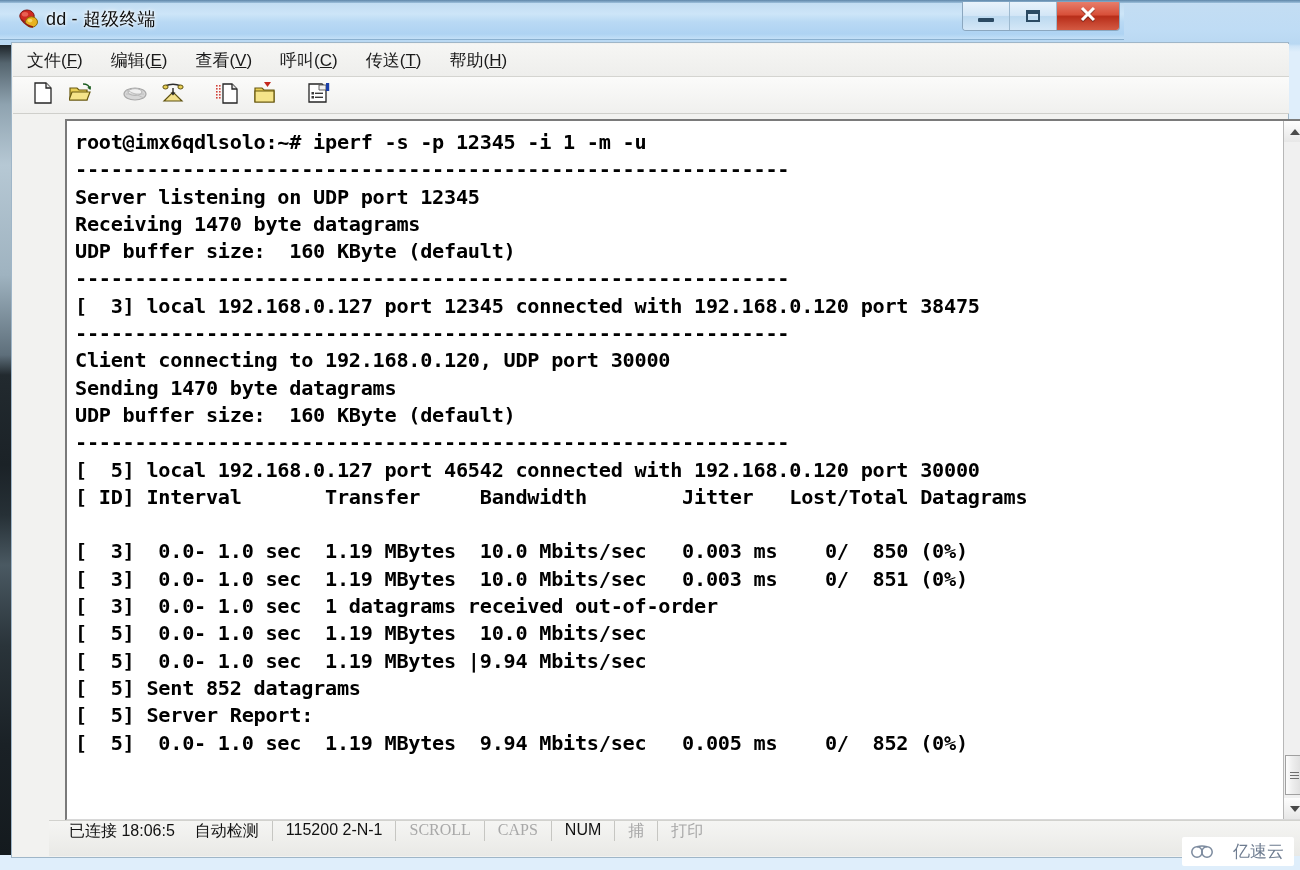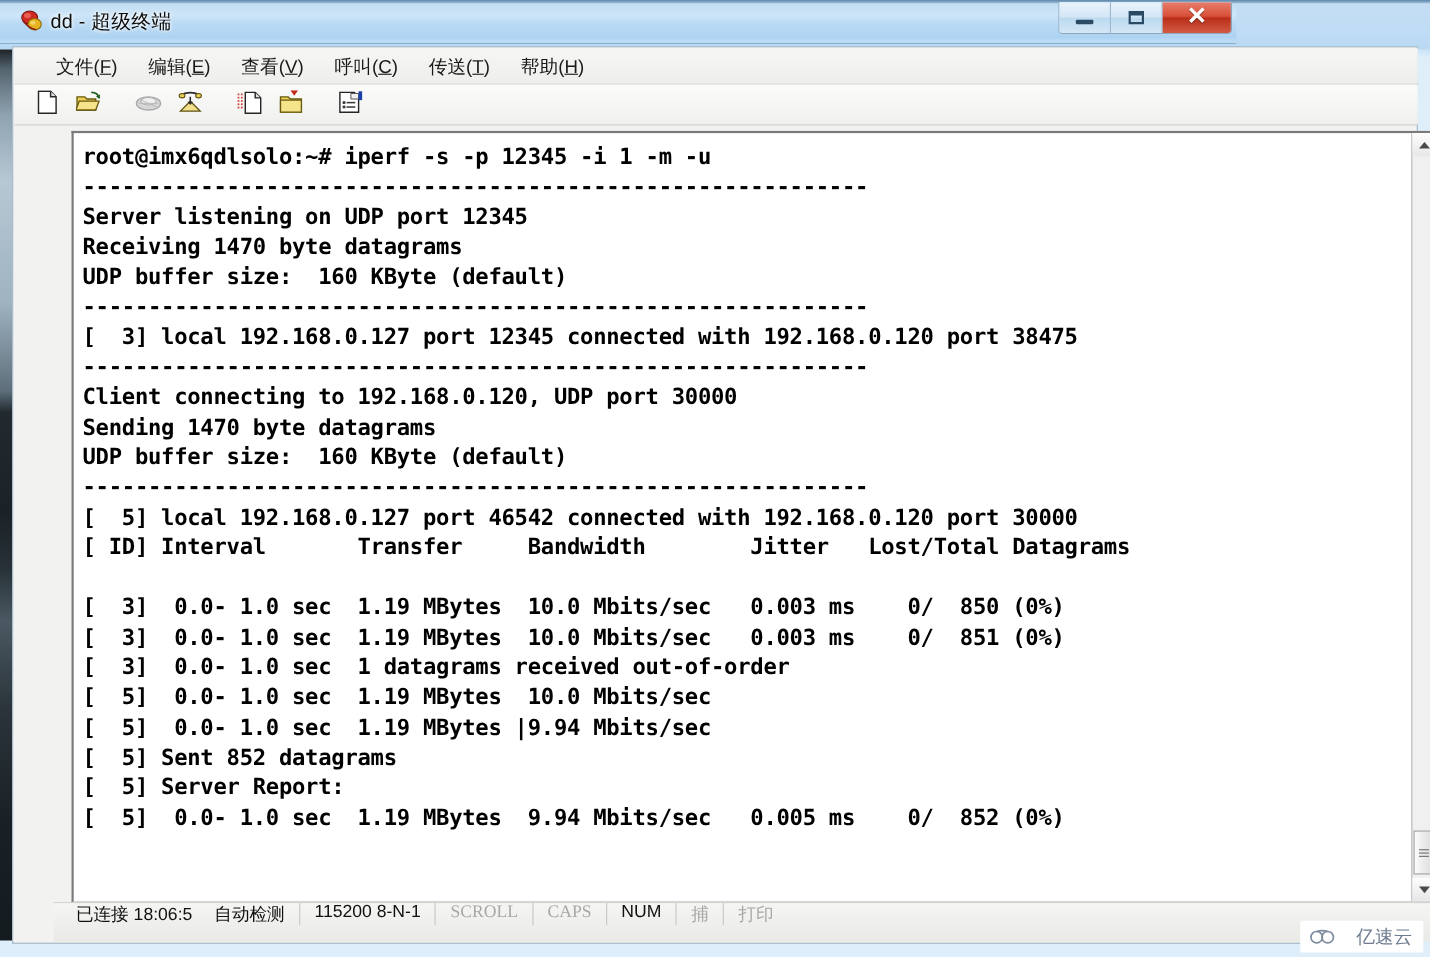--- a/index.html
+++ b/index.html
@@ -134,21 +134,21 @@
   
   .menubar {
     position: absolute;
     left: 1px; top: 1px;
     width: 1276px; height: 33px;
     background: linear-gradient(to bottom, #f6f6f4 0%, #eeeeec 100%);
     border-bottom: 1px solid #d4d4d0;
     box-sizing: border-box;
     display: flex;
     align-items: center;
-    padding-left: 24px;
+    padding-left: 0;
   }
   .menu-item {
     font-size: 17px;
     color: #1a1a1a;
     padding: 2px 14px;
     white-space: nowrap;
     font-family: "Liberation Sans", sans-serif;
     cursor: default;
   }
   .menu-item u { text-decoration: underline; }
@@ -458,21 +458,21 @@
         <div class="sb-arrow down">
           <span class="tri-down"></span>
         </div>
       </div>
     </div>
 
     <div class="statusbar">
       <div class="st-cell">已连接 18:06:5</div>
       <div class="st-cell">自动检测</div>
       <div class="st-div"></div>
-      <div class="st-cell">115200 8-N-1</div>
+      <div class="st-cell">115200 2-N-1</div>
       <div class="st-div"></div>
       <div class="st-cell dim">SCROLL</div>
       <div class="st-div"></div>
       <div class="st-cell dim">CAPS</div>
       <div class="st-div"></div>
       <div class="st-cell bold">NUM</div>
       <div class="st-div"></div>
       <div class="st-cell dim">捕</div>
       <div class="st-div"></div>
       <div class="st-cell dim">打印</div>

